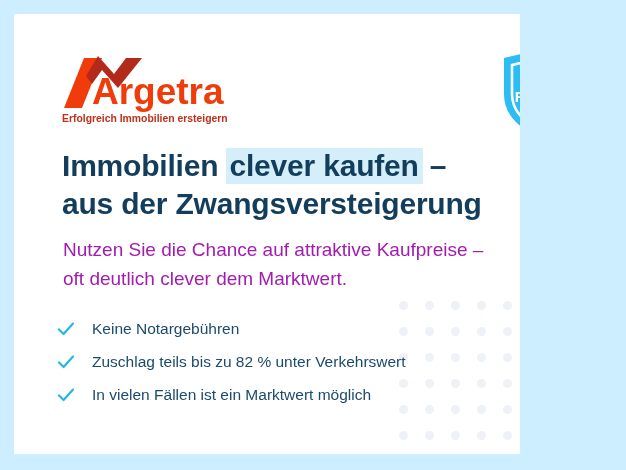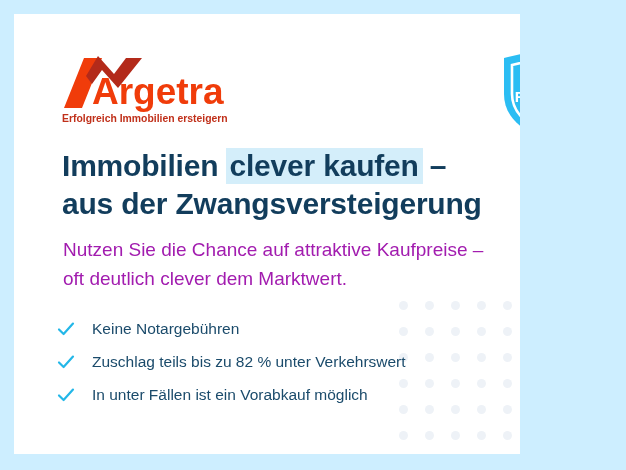--- a/index.html
+++ b/index.html
@@ -216,18 +216,18 @@
       <li>
         <svg class="check-icon" viewBox="0 0 20 20">
           <path d="M3 10.5 L7.6 15 L17 4.6" fill="none" stroke="#23b7e8" stroke-width="2.2" stroke-linecap="round" stroke-linejoin="round"></path>
         </svg>
         <span>Zuschlag teils bis zu 82 % unter Verkehrswert</span>
       </li>
       <li>
         <svg class="check-icon" viewBox="0 0 20 20">
           <path d="M3 10.5 L7.6 15 L17 4.6" fill="none" stroke="#23b7e8" stroke-width="2.2" stroke-linecap="round" stroke-linejoin="round"></path>
         </svg>
-        <span>In unter Fällen ist ein Vorabkauf möglich</span>
+        <span>In vielen Fällen ist ein Marktwert möglich</span>
       </li>
     </ul>
 
   </div>
 </div>
 
 </body></html>

